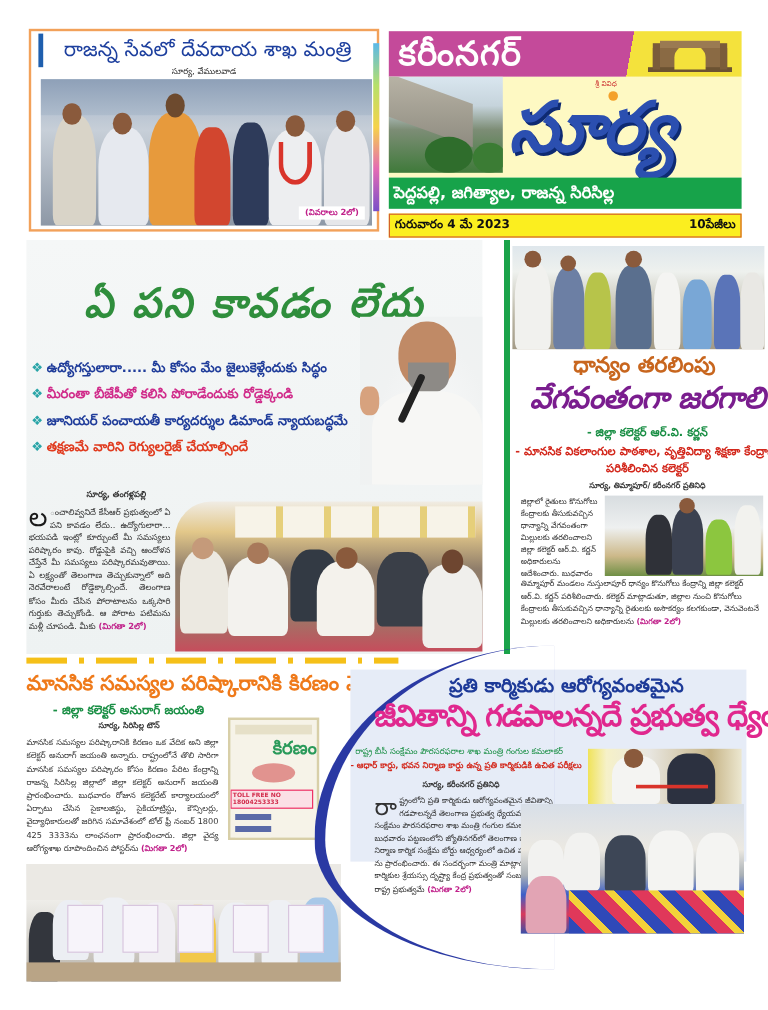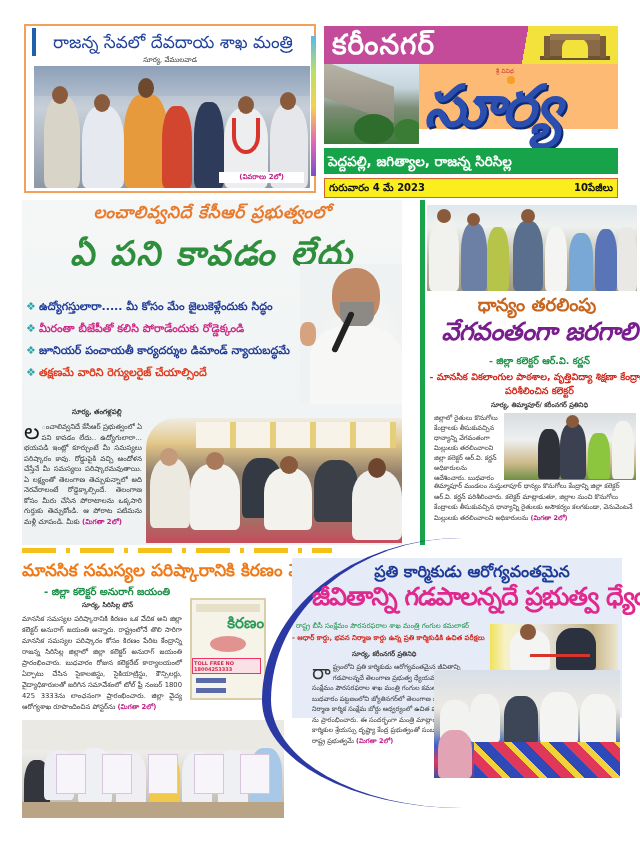--- a/index.html
+++ b/index.html
@@ -8,29 +8,29 @@
   .abs { position: absolute; }
   .photo { position: absolute; overflow: hidden; }
   .photo .fig { position: absolute; border-radius: 40% 40% 10% 10%; }
   .photo .head { position: absolute; border-radius: 50%; background: #8a5a3c; }
 
   
   #top-story { left: 24px; top: 24px; width: 292px; height: 169px; border: 2px solid #f2a15a; background: #fff; }
   #top-story .headline { position: absolute; left: 6px; top: 2px; width: 278px; height: 28px; background:#fff; color: #1d3f9e; font-weight: normal; font-size: 17px; text-align: center; line-height: 28px; white-space: nowrap; overflow: hidden; border-left: 4px solid #1f5fae; }
   #top-story .dateline { position: absolute; left: 0; top: 30px; width: 100%; text-align: center; font-size: 7px; color: #333; }
   #top-story .photo { left: 8px; top: 40px; width: 276px; height: 122px; background: linear-gradient(180deg,#9fb0c6 0%,#c7cfd8 35%,#8d98a6 100%); }
-  #top-story .more { position: absolute; right: 10px; bottom: 8px; background:#fff; color:#c0208a; font-size:7px; padding:1px 20px; font-weight:bold; }
+  #top-story .more { position: absolute; right: 10px; bottom: 8px; background:#fff; color:#c0208a; font-size:7px; padding:1px 5px; font-weight:bold; }
   #top-story .sidebar-bar { position:absolute; right:-2px; top:10px; width:5px; height:140px; background: linear-gradient(180deg,#5bb8e8,#b6e06a,#f6d24a,#e36ab4,#7a4fc8); }
 
   
   #masthead { left: 324px; top: 26px; width: 294px; height: 176px; padding-left: 46px; }
   #masthead .city-band { position:absolute; left:0; top:0; width:294px; height:38px; background: linear-gradient(100deg,#c44a9a 0%,#c44a9a 68%,#f4e23c 68%,#f4e23c 100%); }
   #masthead .city-name { position:absolute; left:8px; top:1px; font-size:28px; font-weight:bold; color:#fff; letter-spacing:1px; line-height:36px; }
   #masthead .gate { position:absolute; right:8px; top:4px; width:70px; height:30px; }
-  #masthead .logo-area { position:absolute; left:0; top:38px; width:294px; height:65px; background:#fdba74; }
+  #masthead .logo-area { position:absolute; left:0; top:38px; width:294px; height:84px; background:#fef9c3; }
   #masthead .dam { position:absolute; left:0; top:0; width:95px; height:80px; background: linear-gradient(180deg,#d9e6ef 0%,#c6d4dc 30%,#7d8d76 55%,#3f7a3a 100%); overflow:hidden; }
   #masthead .brand { position:absolute; left:100px; top:6px; font-size:58px; font-weight:bold; color:#2b4fb0; font-style:italic; line-height:72px; letter-spacing:-2px; text-shadow: 2px 2px 0 #0e2a72; }
   #masthead .brand-tag { position:absolute; left:172px; top:3px; font-size:6px; color:#c33; }
   #masthead .sun { position:absolute; left:183px; top:12px; width:8px; height:8px; border-radius:50%; background:#f4a12a; }
   #masthead .districts { position:absolute; left:0; top:122px; width:294px; height:26px; background:#17a34a; color:#fff; font-size:13.5px; font-weight:bold; line-height:26px; padding-left:4px; white-space:nowrap; overflow:hidden; }
   #masthead .dateline { position:absolute; left:0; top:152px; width:294px; height:20px; background:#fbee1f; border:1px solid #d5622a; font-size:10px; line-height:18px; padding: 0 4px; display:flex; justify-content:space-between; color:#111; font-weight:bold; }
 
   
   #lead { left: 22px; top: 200px; width: 380px; height: 345px; background: linear-gradient(180deg,#f5f7f7,#eef2f2); }
   #lead .kicker { position:absolute; left:0; top:2px; width:380px; text-align:center; color:#e87b2f; font-size:17px; font-weight:bold; letter-spacing:0.5px; font-style:italic; white-space:nowrap; }
@@ -140,21 +140,20 @@
     <div class="brand">సూర్య</div>
   </div>
   <div class="districts">పెద్దపల్లి,  జగిత్యాల, రాజన్న సిరిసిల్ల</div>
   <div class="dateline">
     <span>గురువారం 4 మే 2023</span>
     <span>10పేజీలు</span>
   </div>
 </div>
 
 <div id="lead" class="abs">
-  <div class="kicker">లంచాలివ్వనిదే కేసీఆర్ ప్రభుత్వంలో</div>
   <div class="main-head">ఏ పని కావడం లేదు</div>
   <div class="photo speaker">
     <div style="position:absolute;left:32px;top:4px;width:48px;height:56px;border-radius:48% 48% 45% 45%;background:#c08a66;"></div>
     <div style="position:absolute;left:40px;top:38px;width:34px;height:26px;border-radius:0 0 50% 50%;background:#8d8a86;"></div>
     <div style="position:absolute;left:10px;top:62px;width:92px;height:78px;border-radius:40% 40% 0 0;background:#f7f7f5;"></div>
     <div style="position:absolute;left:40px;top:46px;width:6px;height:44px;background:#222;transform:rotate(25deg);border-radius:3px;"></div>
     <div style="position:absolute;left:0px;top:58px;width:16px;height:24px;border-radius:40%;background:#d7a27e;"></div>
   </div>
   <div class="bullets">
     <div class="bullet blue"><span class="mark">❖</span><span>ఉద్యోగస్తులారా..... మీ కోసం మేం జైలుకెళ్లేందుకు సిద్ధం</span></div>

